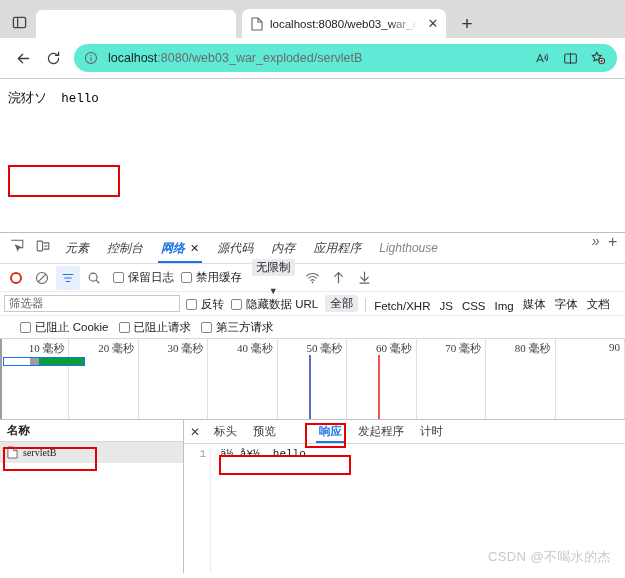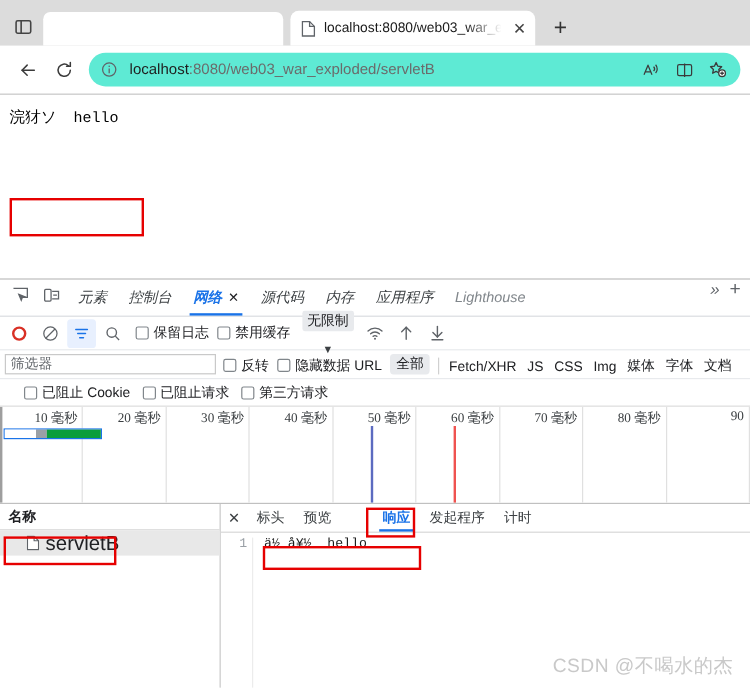--- a/index.html
+++ b/index.html
@@ -428,27 +428,28 @@
     font-weight: bold;
     color: #202124;
     border-bottom: 1px solid #d8d8d8;
     box-sizing: border-box;
     flex: 0 0 auto;
   }
   .req-row {
     height: 21px;
     display: flex;
     align-items: center;
-    padding-left: 22px;
-    font-size: 17px;
+    padding-left: 7px;
+    font-size: 10px;
     color: #202124;
     background: #e8e8e8;
     gap: 5px;
     box-sizing: border-box;
     flex: 0 0 auto;
+    font-family: Liberation Serif, serif;
   }
   .detail-pane {
     flex: 1 1 auto;
     display: flex;
     flex-direction: column;
     min-width: 0;
     background: #fff;
   }
   .detail-tabs {
     height: 24px;
@@ -504,21 +505,21 @@
     padding-left: 9px;
     color: #1a1a1a;
     white-space: pre;
   }
 
   
   .watermark {
     position: absolute;
     right: 14px;
     bottom: 12px;
-    font-size: 16px;
+    font-size: 13px;
     color: #c9c9c9;
     letter-spacing: 0.4px;
     z-index: 20;
   }
 </style>
 </head>
 <body>
 
 <div class="browser-chrome">
 

